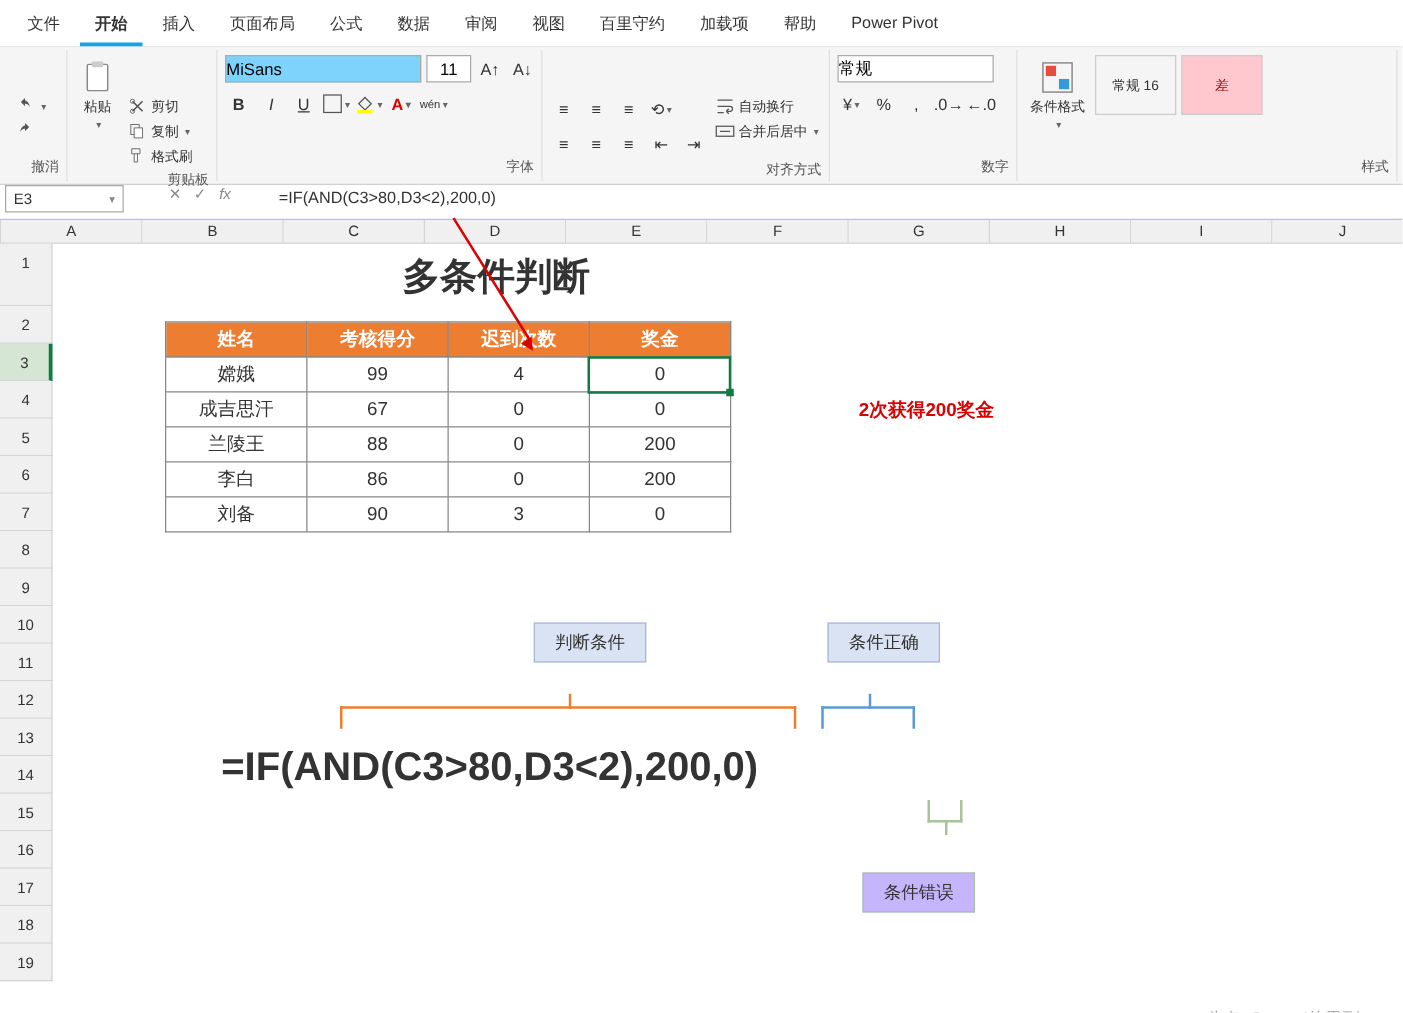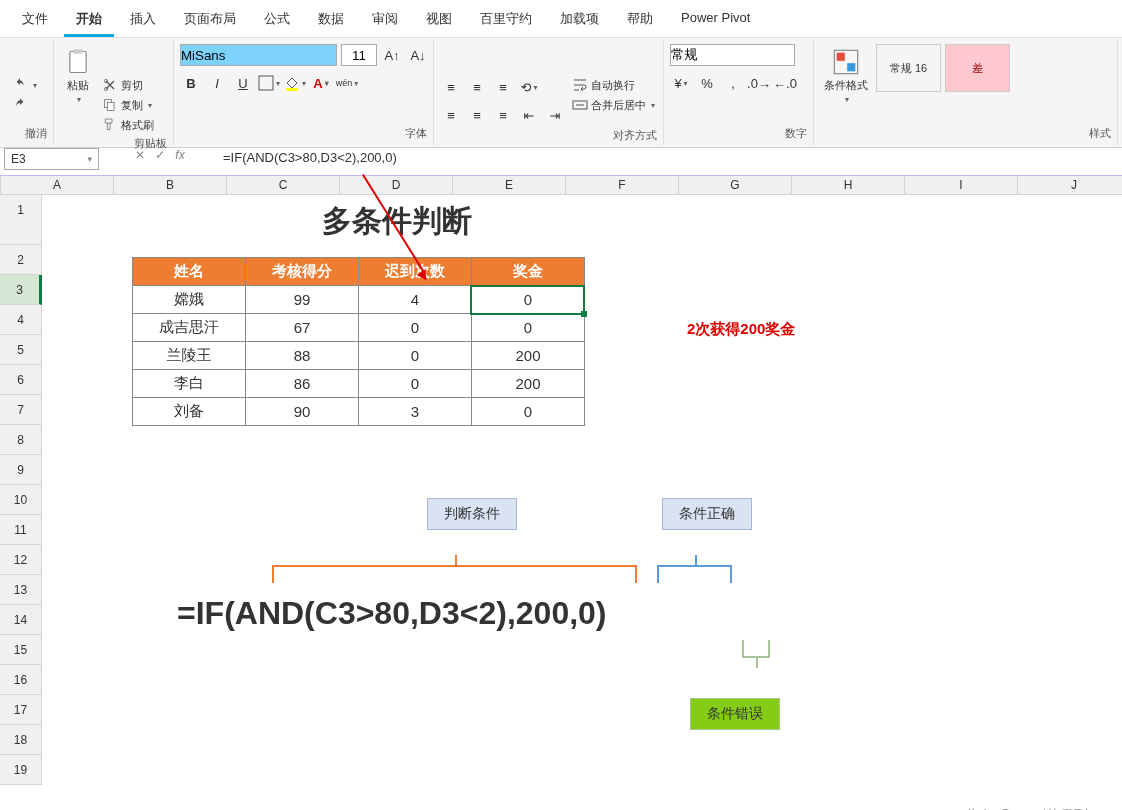--- a/index.html
+++ b/index.html
@@ -53,21 +53,21 @@
 .title-big { position: absolute; left: 280px; top: 6px; font-size: 30px; font-weight: bold; }
 .data-table { position: absolute; left: 90px; top: 62px; border-collapse: collapse; }
 .data-table th { background: #ed7d31; color: #fff; font-weight: bold; border: 1px solid #888; width: 113px; height: 28px; font-size: 15px; }
 .data-table td { border: 1px solid #888; width: 113px; height: 28px; text-align: center; font-size: 15px; }
 .active-cell { position: absolute; border: 2px solid #107c41; width: 115px; height: 30px; pointer-events: none; }
 .active-dot { position: absolute; width: 6px; height: 6px; background: #107c41; }
 .red-note { position: absolute; color: #d00; font-weight: bold; font-size: 15px; line-height: 1.8; }
 
 
 .lblbox { position: absolute; background: #dae3f3; border: 1px solid #a5b6d6; padding: 6px 16px; font-size: 14px; }
-.lblbox.green { background: #84cc16; border-color: #a9c29a; }
+.lblbox.green { background: #c4b5fd; border-color: #a9c29a; }
 
 
 .bracket-h { position: absolute; border: 2px solid; border-bottom: none; height: 18px; }
 .bracket-h::after { content: ""; position: absolute; left: 50%; top: -12px; width: 2px; height: 12px; background: currentColor; }
 .bracket-h.down { border-bottom: 2px solid; border-top: none; }
 .bracket-h.down::after { top: auto; bottom: -12px; }
 .orange { color: #ed7d31; border-color: #ed7d31; }
 .blue { color: #5b9bd5; border-color: #5b9bd5; }
 .olive { color: #a9c29a; border-color: #a9c29a; }
 

